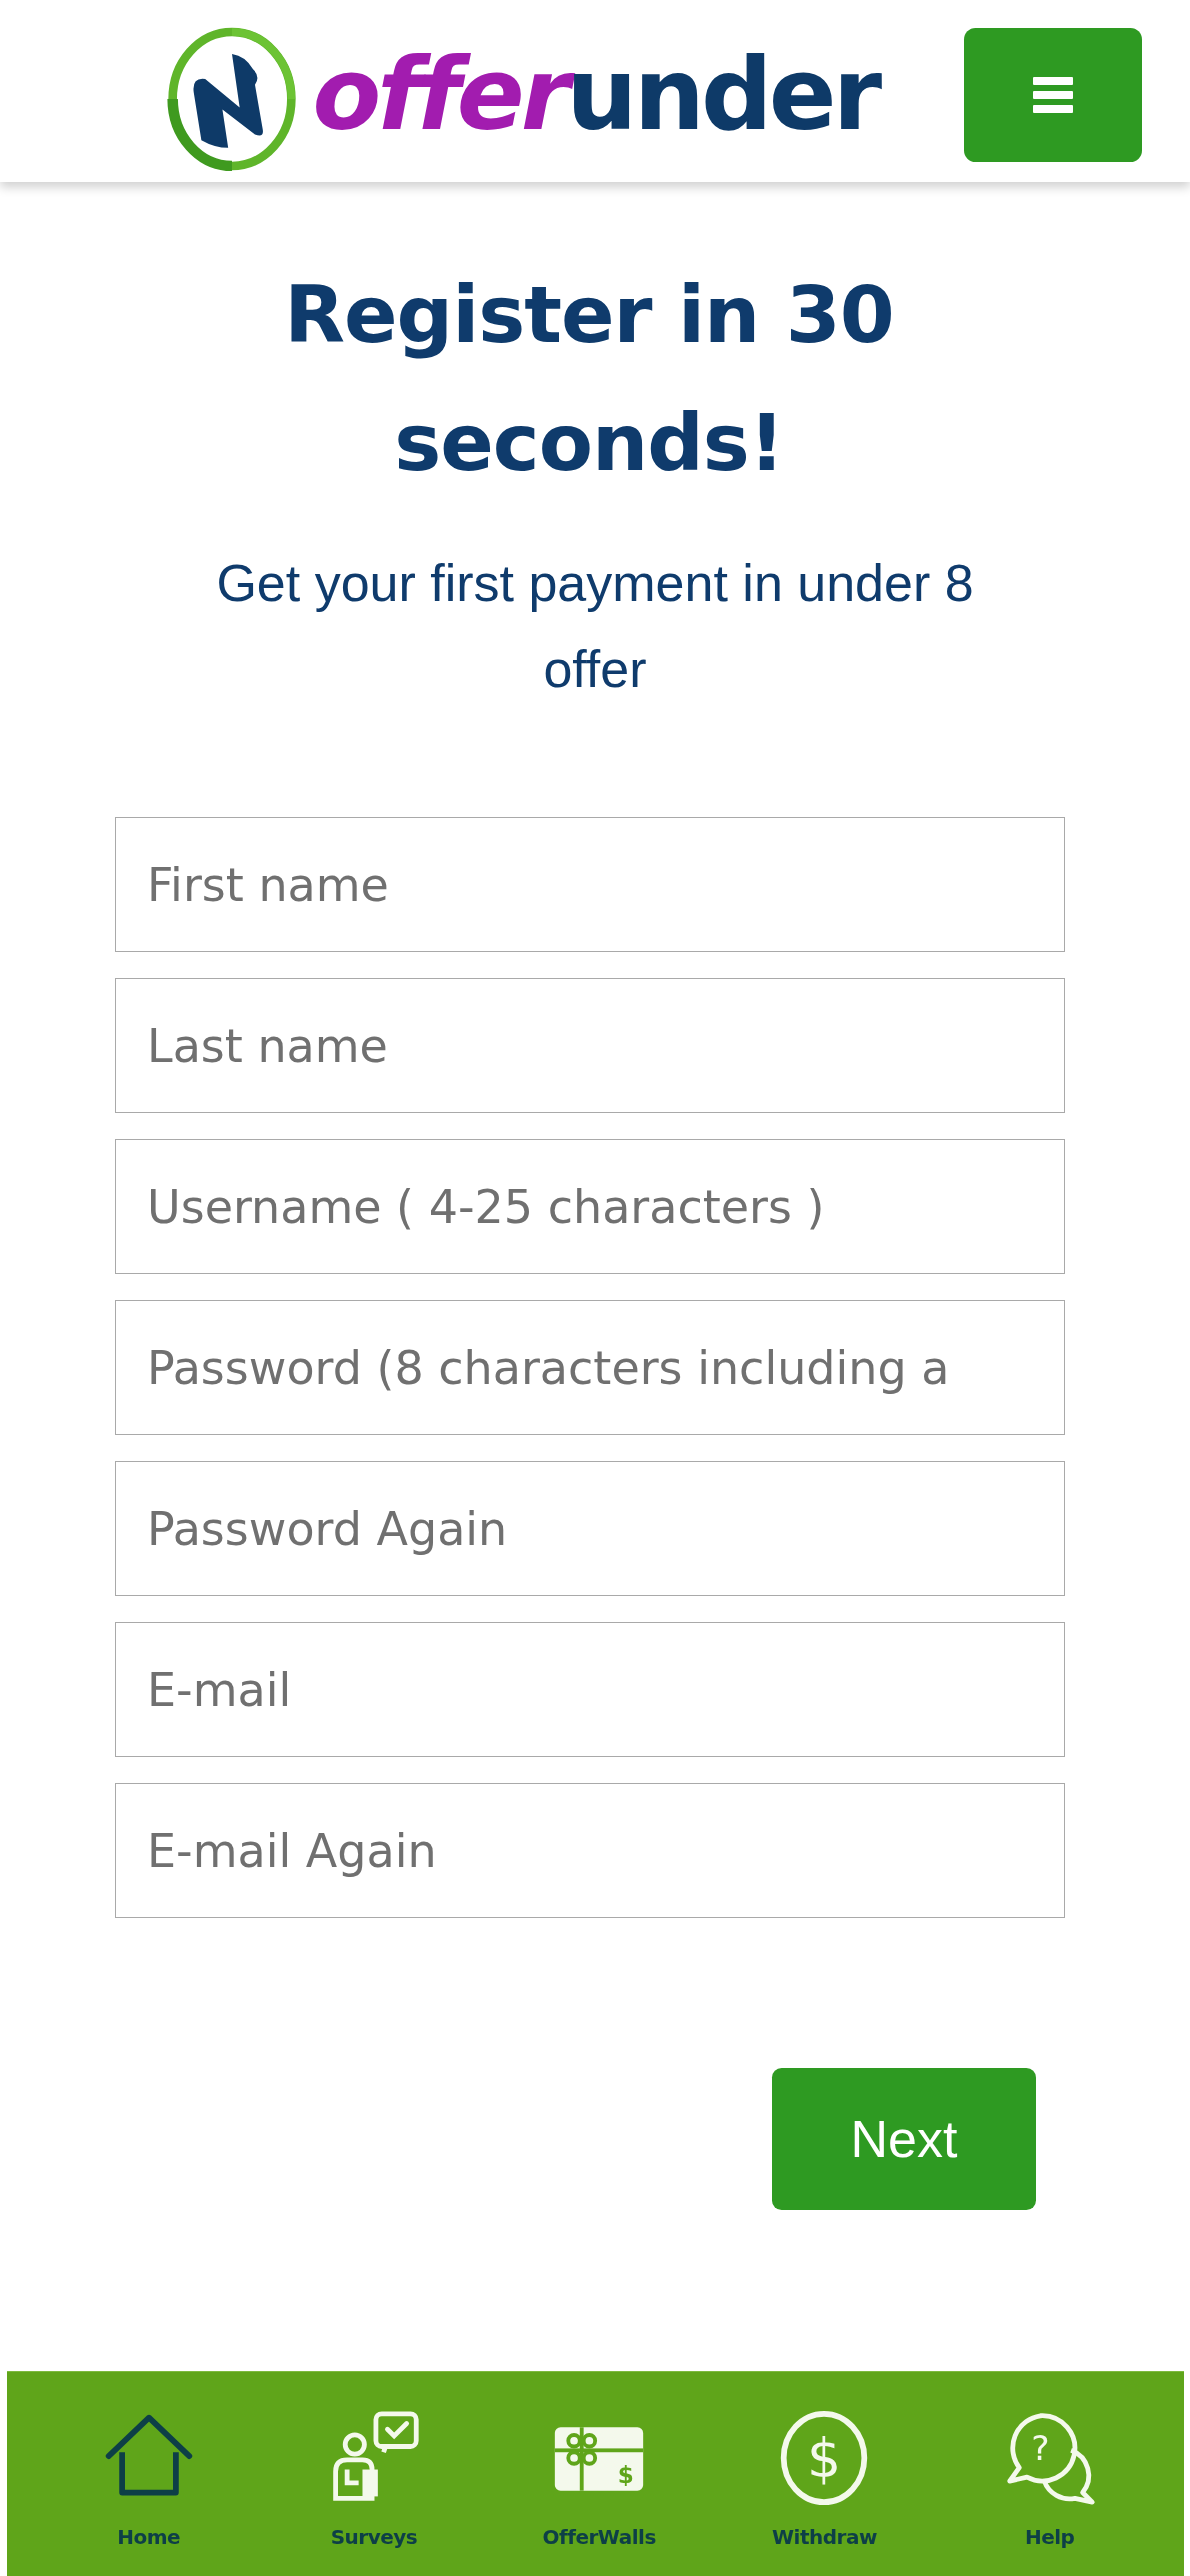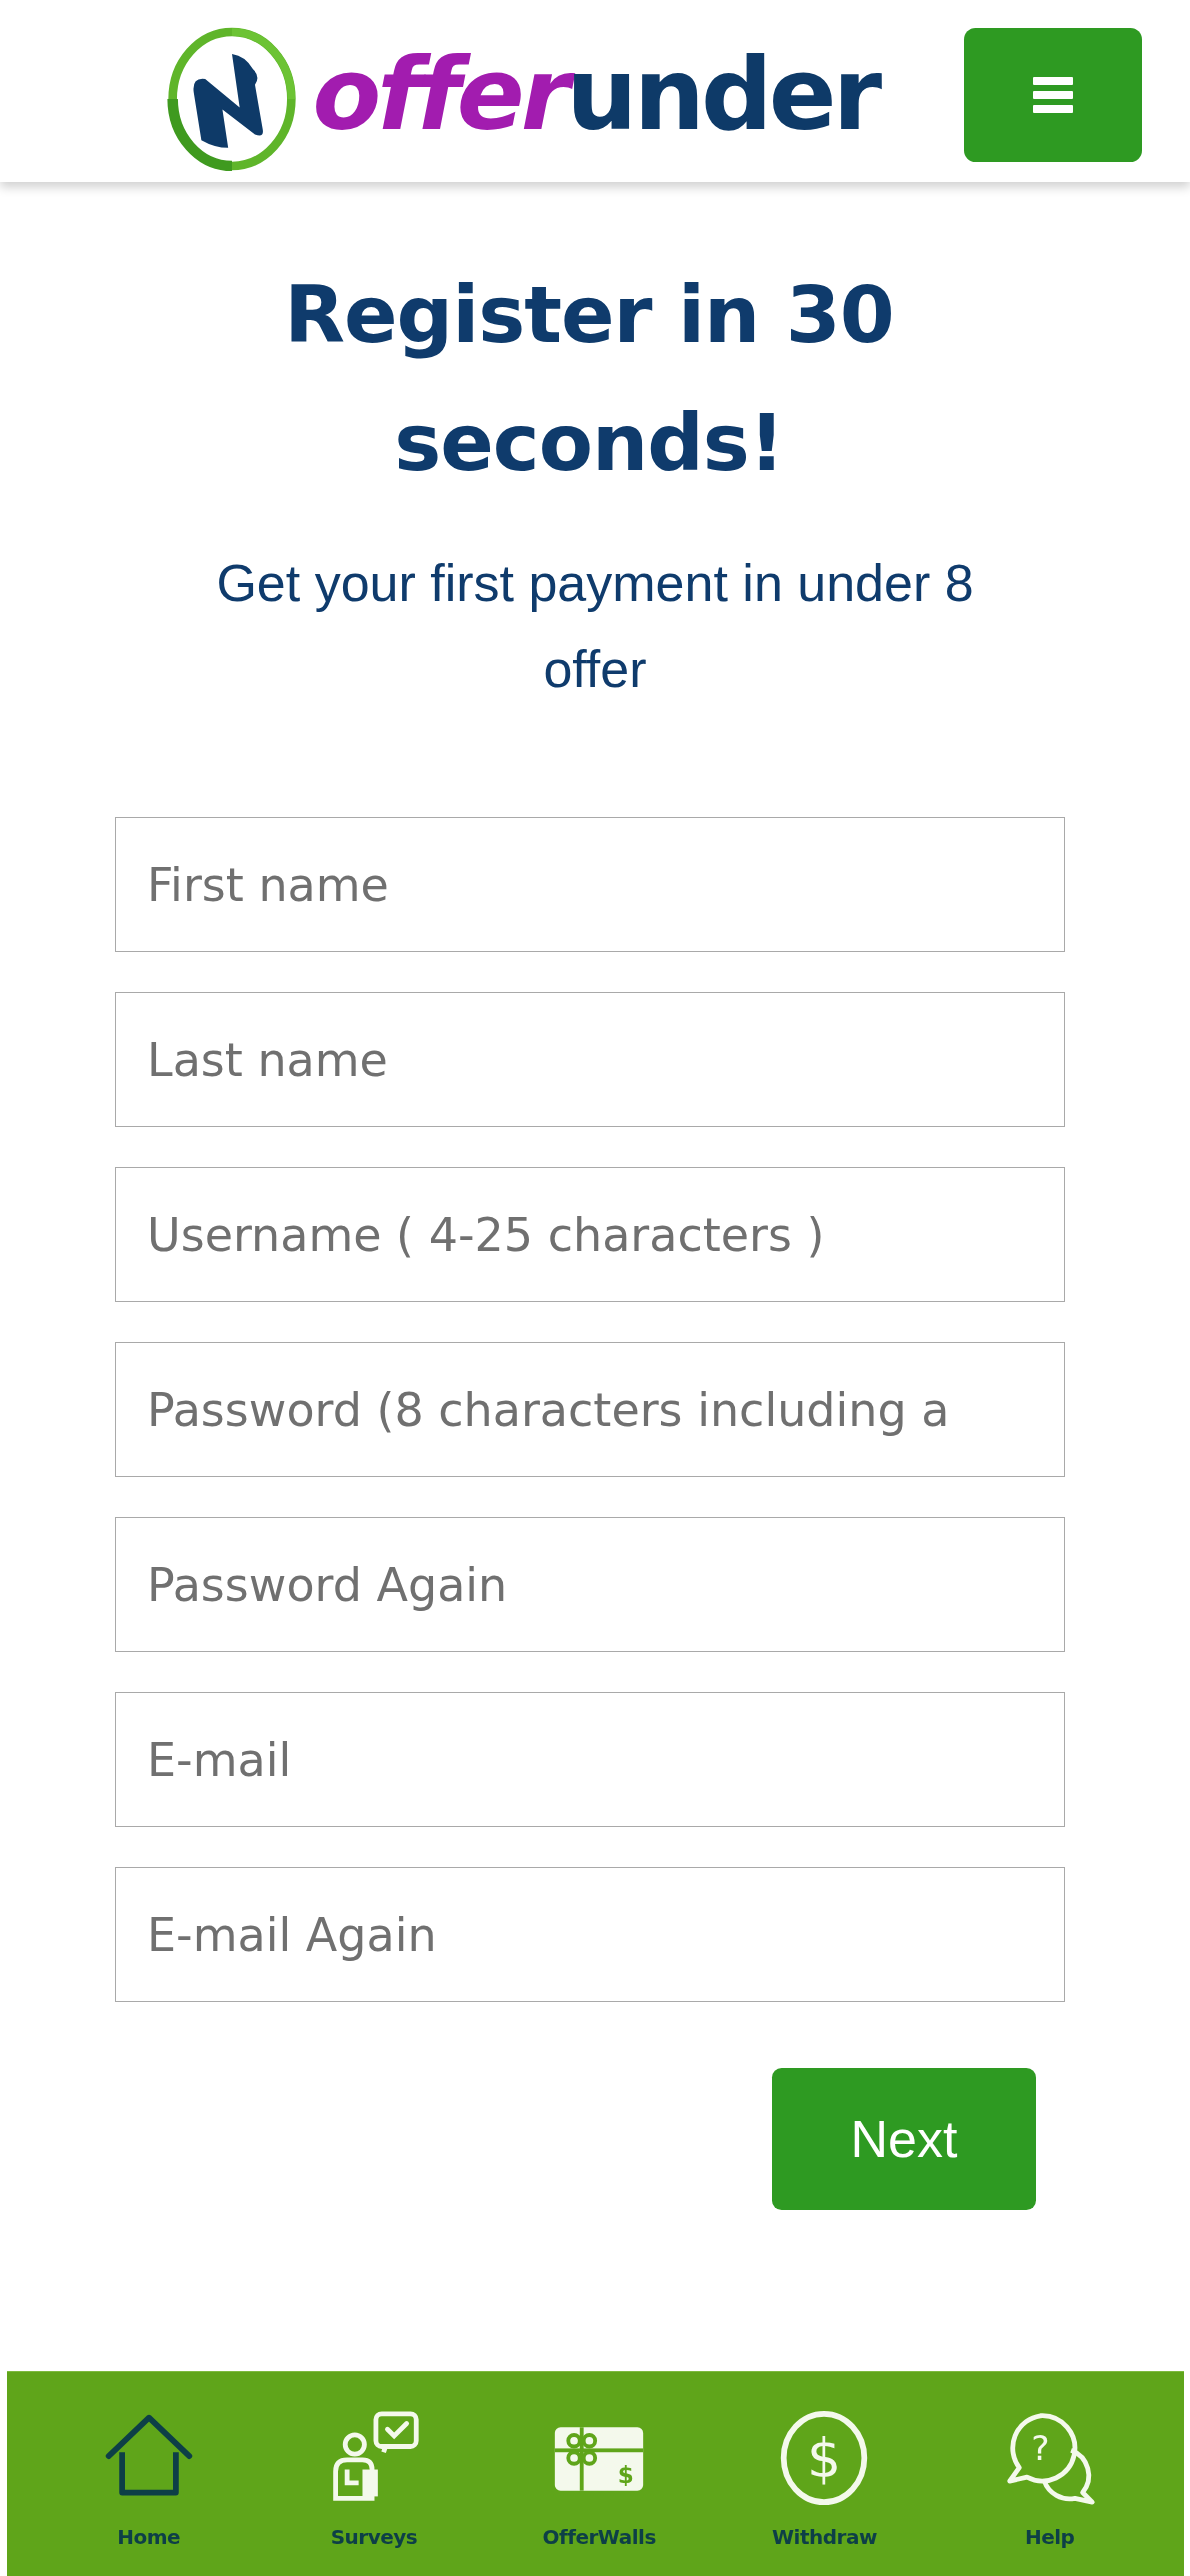--- a/index.html
+++ b/index.html
@@ -111,21 +111,21 @@
       left: 115px;
       top: 817px;
       width: 950px;
     }
     .field {
       display: block;
       width: 950px;
       height: 135px;
       border: 1.9px solid #a9a9a9;
       background: #ffffff;
-      margin-bottom: 40px;
+      margin-bottom: 26px;
       padding: 0 31px;
       font-family: "DejaVu Sans", sans-serif;
       font-size: 46px;
       color: #333333;
       outline: none;
       border-radius: 0;
     }
     .field::placeholder {
       color: #707070;
       opacity: 1;

